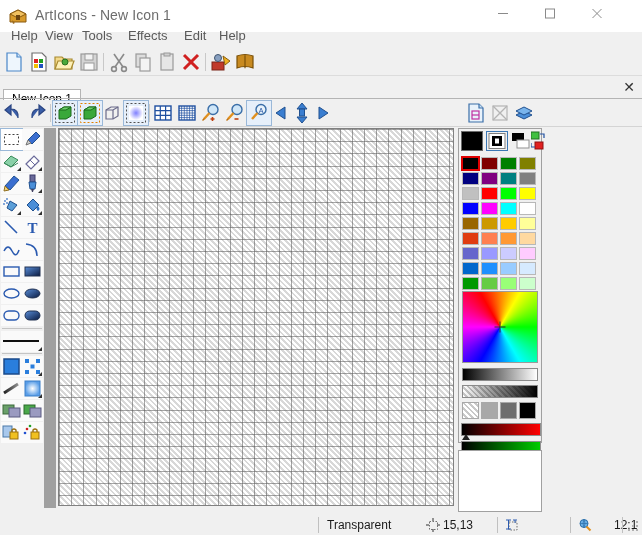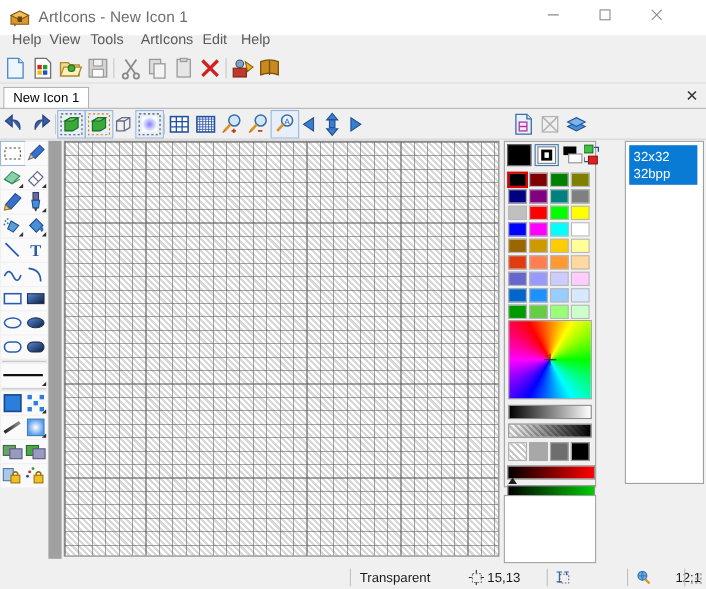--- a/index.html
+++ b/index.html
@@ -29,21 +29,21 @@
      font-size:13px;color:#5a5a5a;cursor:default;white-space:nowrap;}
 
   
   .toolbar1{position:absolute;left:0;top:48px;width:642px;height:28px;background:#f0f0f0;}
   .tb-btn{position:absolute;top:2px;width:24px;height:24px;cursor:default;}
   .tb-sep{position:absolute;top:5px;width:1px;height:18px;background:#c8c8c8;}
   .tb-bottom-line{position:absolute;left:0;top:75px;width:642px;height:1px;background:#dcdcdc;}
 
   
   .tabstrip{position:absolute;left:0;top:79px;width:642px;height:20px;background:#f0f0f0;}
-  .tab{position:absolute;left:3px;top:0;height:19px;line-height:18px;padding:0 8px;
+  .tab{position:absolute;left:3px;top:10px;height:19px;line-height:18px;padding:0 8px;
       background:#ffffff;border:1px solid #b4b4b4;border-bottom:none;font-size:12px;color:#000;
       cursor:default;white-space:nowrap;}
   .tabline{position:absolute;left:0;top:98px;width:642px;height:1px;background:#b4b4b4;}
   .tab-close{position:absolute;right:6px;top:2px;width:14px;height:14px;cursor:default;
       text-align:center;line-height:13px;font-size:14px;color:#333;}
 
   
   .toolbar2{position:absolute;left:0;top:100px;width:642px;height:26px;background:#f0f0f0;}
   .t2-btn{position:absolute;top:1px;width:24px;height:24px;cursor:default;}
   .t2-btn.sel{background:#e6effa;outline:1px solid #9ab8d8;}
@@ -167,21 +167,21 @@
           <line x1="10.5" y1="1.5" x2="1.5" y2="10.5" stroke="#8a8a8a" stroke-width="1"></line>
         </svg>
       </span>
     </div>
   </div>
 
   <div class="menubar">
     <div class="menu-item" style="left:4px">Help</div>
     <div class="menu-item" style="left:38px">View</div>
     <div class="menu-item" style="left:75px">Tools</div>
-    <div class="menu-item" style="left:121px">ArtIcons</div>
+    <div class="menu-item" style="left:121px">Effects</div>
     <div class="menu-item" style="left:177px">Edit</div>
     <div class="menu-item" style="left:212px">Help</div>
   </div>
 
   <div class="toolbar1">
     <div class="tb-btn" style="left:2px">
       <svg width="24" height="24" viewBox="0 0 24 24">
         <path d="M5 3 h10 l4 4 v14 H5 Z" fill="#eef6fd" stroke="#4a86c8" stroke-width="1.2"></path>
         <path d="M15 3 v4 h4" fill="#cfe4f7" stroke="#4a86c8" stroke-width="1.2"></path>
       </svg>
@@ -694,26 +694,20 @@
         <div class="tinyknob" style="left:3px;top:11px"></div>
       </div>
       <div class="rgbar-wrap" style="top:312px">
         <div class="rgbar" style="left:2px;background:linear-gradient(to right,#000000,#00cc00)"></div>
         <div class="tinyknob" style="left:3px;top:11px"></div>
       </div>
     </div>
 
     <div class="listbox"></div>
 
-    <div class="iconlist">
-      <div class="iconlist-item">
-        <div>32x32</div>
-        <div>32bpp</div>
-      </div>
-    </div>
   </div>
 
   <div class="statusbar">
     <div class="status-seg" style="left:318px;padding-left:8px">Transparent</div>
 
     <div class="status-ico" style="left:426px">
       <svg width="14" height="14" viewBox="0 0 14 14">
         <rect x="3.5" y="3.5" width="8" height="8" fill="none" stroke="#707070" stroke-width="1" stroke-dasharray="1.5,1.5"></rect>
         <path d="M7 0 v3 M7 11 v3 M0 7 h3 M11 7 h3" stroke="#303030" stroke-width="1"></path>
       </svg>

